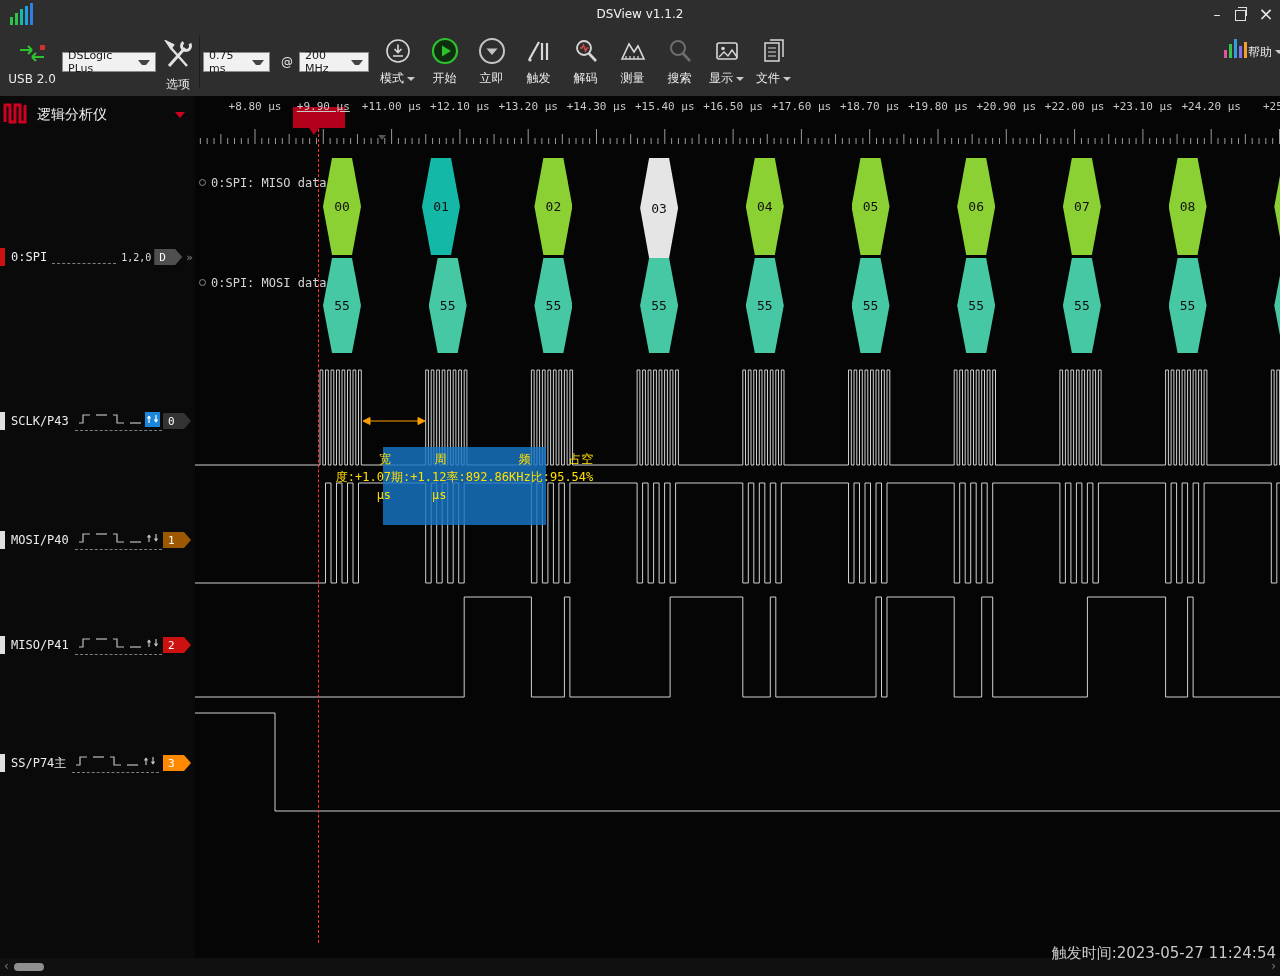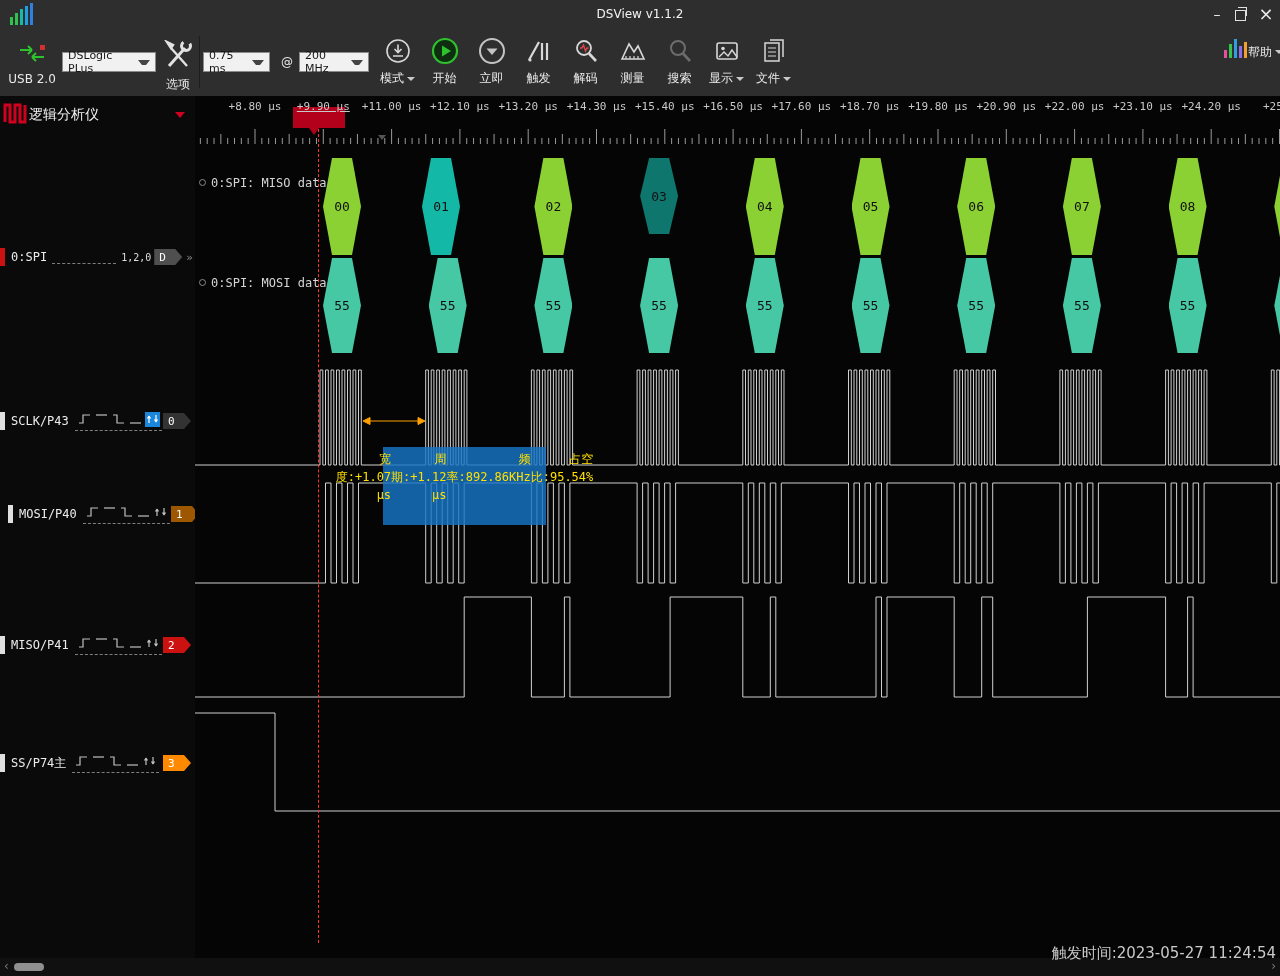--- a/index.html
+++ b/index.html
@@ -37,21 +37,21 @@
   .tb-btn{width:47px;display:flex;flex-direction:column;align-items:center;cursor:pointer;}
   .tb-icon{height:30px;display:flex;align-items:center;justify-content:center;}
   .dd-caret{width:0;height:0;border-left:4px solid transparent;border-right:4px solid transparent;
        border-top:4px solid #c9c9c9;display:inline-block;}
   .help-group{position:absolute;right:8px;top:8px;width:50px;display:flex;flex-direction:row;align-items:center;cursor:pointer;}
 
   
   .left-panel{position:absolute;left:0;top:96px;width:195px;height:862px;background:#0a0a0a;overflow:hidden;}
   .wave-panel{position:absolute;left:195px;top:96px;width:1085px;height:862px;background:#050505;overflow:hidden;}
 
-  .device-row{position:absolute;left:3px;top:6px;width:190px;display:flex;align-items:center;cursor:pointer;}
+  .device-row{position:absolute;left:3px;top:6px;width:190px;display:flex;align-items:center;gap:8px;cursor:pointer;}
   .device-label{font-size:14px;color:#f2f2f2;}
   .red-caret{margin-left:auto;margin-right:8px;width:0;height:0;border-left:5px solid transparent;
        border-right:5px solid transparent;border-top:6px solid #d00020;}
 
   
   .ruler{position:absolute;left:0;top:0;width:1085px;height:49px;cursor:pointer;}
   .ruler-label{position:absolute;top:4px;transform:translateX(-50%);white-space:nowrap;
        font:11px "DejaVu Sans Mono",monospace;color:#c9c9c9;z-index:3;}
   #ruler-ticks{position:absolute;left:0;top:0;z-index:1;}
   #ruler-ticks line{stroke:#9a9a9a;stroke-width:1;}
@@ -319,21 +319,21 @@
             </svg>
           </span>
           <span class="tico sel">
             <svg width="13" height="14" viewBox="0 0 13 14">
               <path d="M3 11V4M3 4L1.5 6.5M3 4L4.5 6.5M10 3V10M10 10L8.5 7.5M10 10L11.5 7.5" fill="none" stroke="#ffffff" stroke-width="1.2"></path>
             </svg>
           </span>
         </span>
         <span class="badge" style="background:#333333">0</span>
       </div>
-      <div class="ch-row" style="top: 406px; margin-left: 8px;">
+      <div class="ch-row" style="top: 432px;">
         <span class="cbar" style="background:#e0e0e0"></span>
         <span class="cname">MOSI/P40</span>
         <span class="trig-strip">
           <span class="tico">
             <svg width="13" height="14" viewBox="0 0 13 14">
               <path d="M1 11H5V3H12" fill="none" stroke="#c0c0c0" stroke-width="1.2"></path>
             </svg>
           </span>
           <span class="tico">
             <svg width="13" height="14" viewBox="0 0 13 14">
@@ -610,21 +610,21 @@
     <div class="cursor-mark"></div>
   </div>
 
   <div class="anno-label" style="left:4px;top:80px"><span class="dot"></span><span>0:SPI: MISO data</span></div>
   <div class="anno-label" style="left:4px;top:180px"><span class="dot"></span><span>0:SPI: MOSI data</span></div>
 
   <div id="annotations">
       <div class="blk" style="left: 128px; top: 62px; width: 38px; height: 97px; background: rgb(139, 209, 51);">00</div>
       <div class="blk" style="left: 227px; top: 62px; width: 38px; height: 97px; background: #14b8a6;">01</div>
       <div class="blk" style="left: 339.4px; top: 62px; width: 38px; height: 97px; background: rgb(139, 209, 51);">02</div>
-      <div class="blk" style="left: 445.1px; top: 62px; width: 38px; height: 76px; background: #0f766e;">03</div>
+      <div class="blk" style="left: 445.1px; top: 62px; width: 38px; height: 100px; background: #e5e5e5;">03</div>
       <div class="blk" style="left: 550.8px; top: 62px; width: 38px; height: 97px; background: rgb(139, 209, 51);">04</div>
       <div class="blk" style="left: 656.5px; top: 62px; width: 38px; height: 97px; background: rgb(139, 209, 51);">05</div>
       <div class="blk" style="left: 762.2px; top: 62px; width: 38px; height: 97px; background: rgb(139, 209, 51);">06</div>
       <div class="blk" style="left: 867.9px; top: 62px; width: 38px; height: 97px; background: rgb(139, 209, 51);">07</div>
       <div class="blk" style="left: 973.6px; top: 62px; width: 38px; height: 97px; background: rgb(139, 209, 51);">08</div>
       <div class="blk" style="left: 1079.3px; top: 62px; width: 38px; height: 97px; background: rgb(139, 209, 51);"></div>
       <div class="blk" style="left: 128px; top: 162px; width: 38px; height: 95px; background: rgb(71, 200, 165);">55</div>
       <div class="blk" style="left: 233.7px; top: 162px; width: 38px; height: 95px; background: rgb(71, 200, 165);">55</div>
       <div class="blk" style="left: 339.4px; top: 162px; width: 38px; height: 95px; background: rgb(71, 200, 165);">55</div>
       <div class="blk" style="left: 445.1px; top: 162px; width: 38px; height: 95px; background: rgb(71, 200, 165);">55</div>

